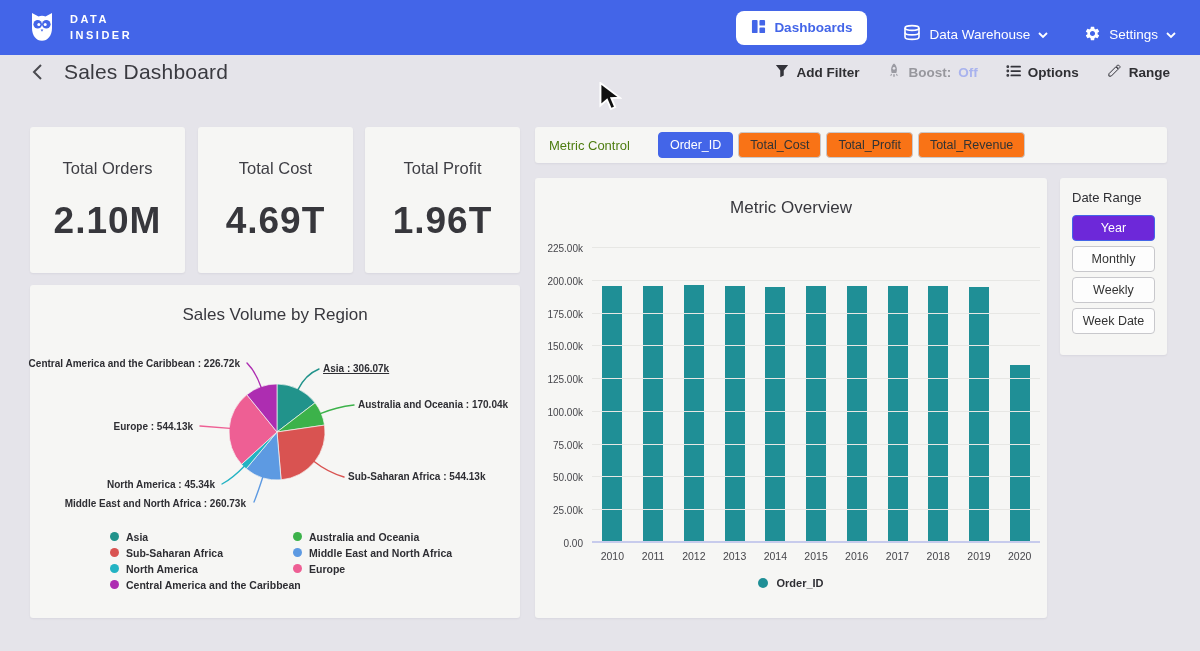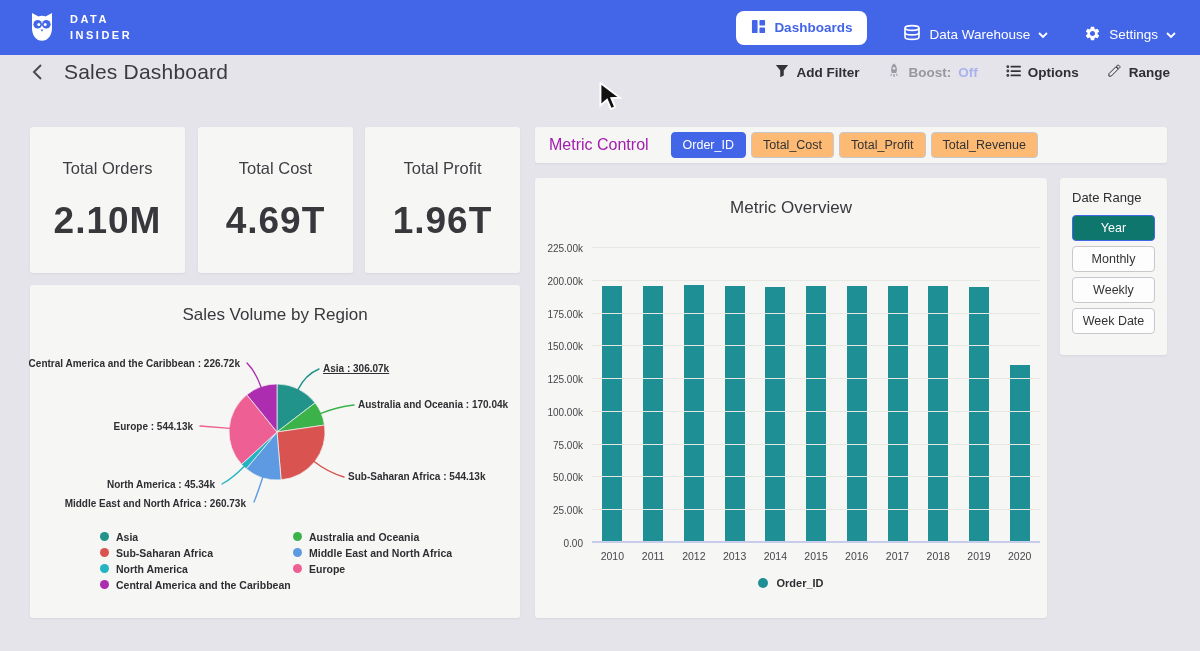--- a/index.html
+++ b/index.html
@@ -38,23 +38,23 @@
   .card-title { position:absolute; top:20px; left:0; right:0; text-align:center; font-size:17px; font-weight:500; color:#38383e; }
   #pie-svg { position:absolute; left:0; top:0; }
   .pie-label { position:absolute; font-size:10px; font-weight:bold; color:#2e2e33; white-space:nowrap; }
   .pie-label.right { transform:translateX(-100%); }
   .legend-col { position:absolute; display:flex; flex-direction:column; gap:5px; }
   .legend-item { display:flex; align-items:center; gap:7px; font-size:10.5px; font-weight:bold; color:#2e2e33; height:11px; }
   .legend-dot { width:9px; height:9px; border-radius:50%; flex:0 0 auto; }
 
   
   .metric-strip { left:535px; top:127px; width:632px; height:36px; display:flex; align-items:center; padding-left:14px; gap:6px; }
-  .metric-label { font-size:16px; color:#a21caf; margin-right:16px; }
+  .metric-label { font-size:13px; color:#4d7c0f; margin-right:22px; }
   .ctl-btn { height:26px; padding:0 11px; font-size:12.5px; font-family:inherit; color:#333;
-             background:#fdba74; border:1px solid #c8c8cc; border-radius:4px; cursor:pointer; white-space:nowrap; }
+             background:#f97316; border:1px solid #c8c8cc; border-radius:4px; cursor:pointer; white-space:nowrap; }
   .ctl-btn.selected { background:#4365e8; color:#fff; border-color:#4365e8; }
 
   
   .chart-card { left:535px; top:178px; width:512px; height:440px; }
   .plot { position:absolute; left:57px; right:7px; top:70px; height:295px; }
   .gridline { position:absolute; left:0; right:0; height:1px; background:#e7e7e4; }
   .gridline.base { height:2px; background:#c7cbec; }
   .ytick { position:absolute; right:calc(100% + 9px); transform:translateY(50%); font-size:10px; color:#46464b; white-space:nowrap; }
   .bars-row { position:absolute; left:0; right:0; bottom:0; top:0; display:flex; align-items:flex-end; }
   .bar-col { flex:1; display:flex; justify-content:center; }
@@ -63,21 +63,21 @@
   .x-labels div { flex:1; text-align:center; font-size:10.5px; color:#46464b; }
   .chart-legend { position:absolute; left:0; right:0; top:399px; display:flex; align-items:center; justify-content:center; gap:8px;
                   font-size:11px; font-weight:bold; color:#2e2e33; }
   .chart-legend .legend-dot { width:10px; height:10px; }
 
   
   .daterange { left:1060px; top:178px; width:107px; height:177px; padding:12px; }
   .dr-label { font-size:13px; color:#2e2e33; margin-bottom:10px; }
   .dr-btn { display:block; width:100%; height:26px; margin-bottom:5px; font-size:12.5px; font-family:inherit; color:#333;
             background:#fdfdfd; border:1px solid #c8c8cc; border-radius:4px; cursor:pointer; }
-  .dr-btn.selected { background:#0f766e; color:#fff; border-color:#4365e8; }
+  .dr-btn.selected { background:#6d28d9; color:#fff; border-color:#4365e8; }
 
   
   .cursor { position:absolute; left:598px; top:82px; z-index:99; pointer-events:none; }
 </style>
 </head>
 <body>
 
 <header class="navbar">
   <div class="brand">
     <span>
@@ -229,21 +229,21 @@
     </svg>
   <div id="pie-labels">
       <div class="pie-label" style="left: 293px; top: 78px; text-decoration: underline;">Asia : 306.07k</div>
       <div class="pie-label" style="left: 328px; top: 114px;">Australia and Oceania : 170.04k</div>
       <div class="pie-label" style="left: 318px; top: 186px;">Sub-Saharan Africa : 544.13k</div>
       <div class="pie-label right" style="left: 216px; top: 213px;">Middle East and North Africa : 260.73k</div>
       <div class="pie-label right" style="left: 185px; top: 194px;">North America : 45.34k</div>
       <div class="pie-label right" style="left: 163px; top: 136px;">Europe : 544.13k</div>
       <div class="pie-label right" style="left: 210px; top: 73px;">Central America and the Caribbean : 226.72k</div>
     </div>
-  <div class="legend-col" id="pie-legend-col1" style="left:70px; top:246px">
+  <div class="legend-col" id="pie-legend-col1" style="left:80px; top:246px">
       <div class="legend-item">
         <span class="legend-dot" style="background: rgb(33, 147, 139);"></span>
         <span>Asia</span>
       </div>
       <div class="legend-item">
         <span class="legend-dot" style="background: rgb(217, 83, 81);"></span>
         <span>Sub-Saharan Africa</span>
       </div>
       <div class="legend-item">
         <span class="legend-dot" style="background: rgb(35, 179, 195);"></span>

